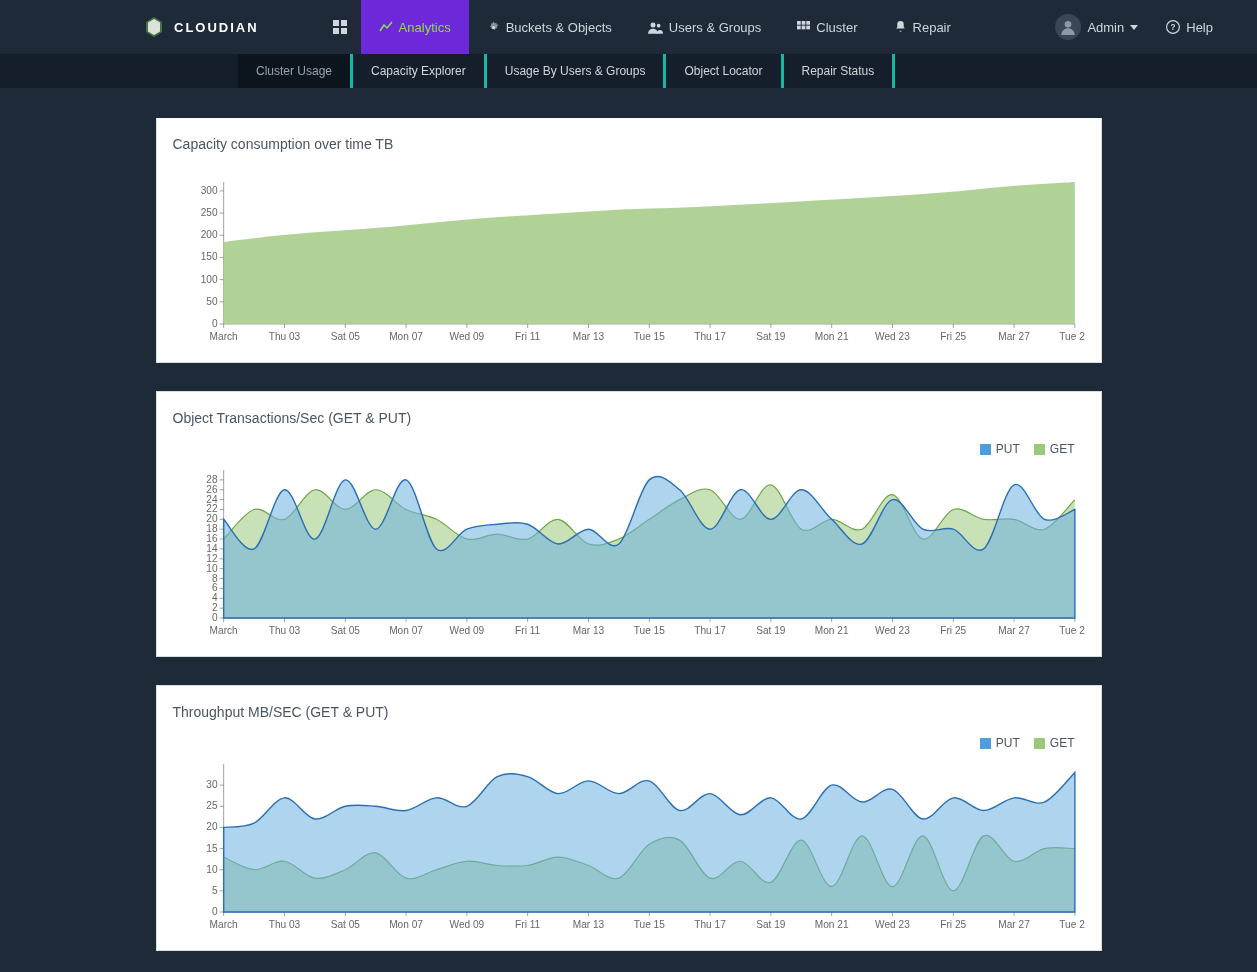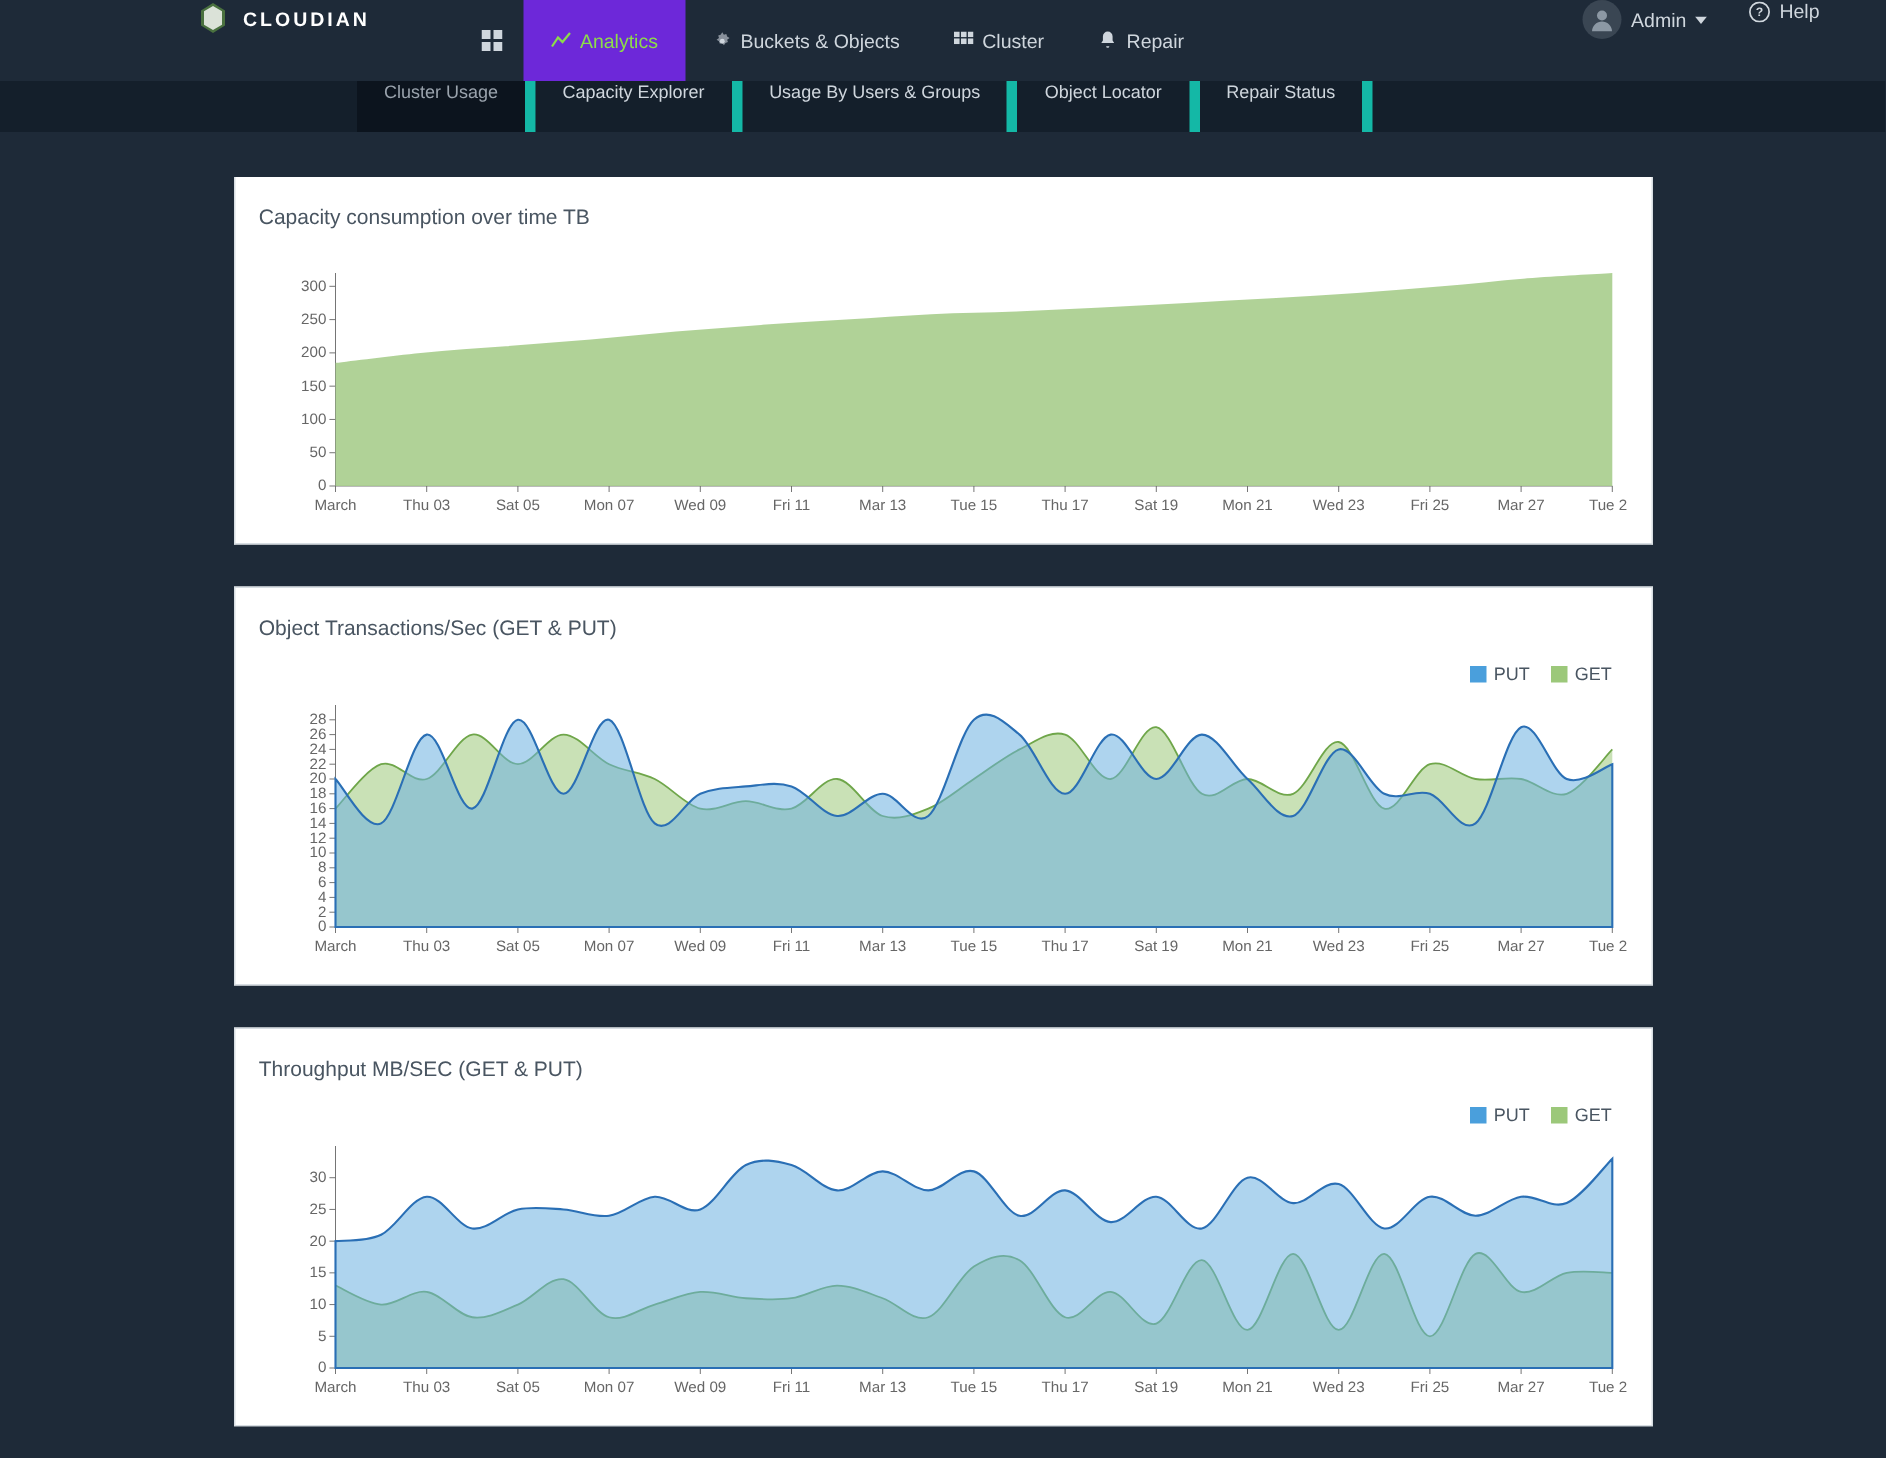--- a/index.html
+++ b/index.html
@@ -1,31 +1,31 @@
 <!DOCTYPE html>
 <html><head>
 <meta charset="utf-8">
 <style>
   * { box-sizing: border-box; margin: 0; padding: 0; }
   body { font-family: Arial, Helvetica, sans-serif; background: #1e2a38; color: #333; font-size: 13px; }
   
-  .topnav { background: #1e2a38; height: 54px; display: flex; align-items: flex-start; padding: 0 30px 0 0; }
+  .topnav { background: #1e2a38; height: 54px; display: flex; align-items: center; padding: 0 30px 0 12px; }
   .logo { display: flex; align-items: center; color: #fff; font-weight: bold; letter-spacing: 2px; padding: 0 20px 0 130px; }
   .logo svg { margin-right: 8px; }
   .nav-items { display: flex; height: 100%; margin-left: 40px; }
   .nav-item { display: flex; align-items: center; padding: 0 18px; color: #cfd6dd; cursor: pointer; font-size: 13px; gap: 6px; }
   .nav-item.active { background: #6d28d9; color: #8cdc4a; }
   .nav-item.home { padding: 0 14px; }
   .nav-spacer { flex: 1; }
   .nav-user { display: flex; align-items: center; color: #cfd6dd; gap: 6px; padding: 0 14px; cursor: pointer; }
   .nav-user .avatar { width: 26px; height: 26px; border-radius: 50%; background: #3a4653; display: flex; align-items: center; justify-content: center; }
   .nav-help { display: flex; align-items: center; color: #cfd6dd; gap: 6px; padding: 0 14px; cursor: pointer; }
   
   .subnav { background: #141f2b; height: 34px; display: flex; padding-left: 238px; }
-  .subnav-item { display: flex; padding: 0 18px; color: #cfd6dd; font-size: 12px; cursor: pointer; border-right: 7px solid #14b8a6; }
+  .subnav-item { display: flex; align-items: center; padding: 0 18px; color: #cfd6dd; font-size: 12px; cursor: pointer; border-right: 3px solid #14b8a6; }
   .subnav-item.active { background: #0c141e; color: #9aa3ad; }
   
   .content { max-width: 946px; margin: 30px auto 0; }
   .region-tabs { background: #e9edf0; display: flex; border-bottom: 1px solid #d7dde2; }
   .region-tab { padding: 14px 22px; color: #8c98a4; cursor: pointer; font-size: 13px; }
   .region-tab.active { background: #fff; color: #495561; }
   .panel { background: #fff; border: 1px solid #d7dde2; margin-top: 28px; padding: 18px 16px 10px; }
   .panel:first-of-type { margin-top: 10px; border-top: none; }
   .panel-title { color: #495561; font-size: 14px; margin-bottom: 10px; }
   .chart-wrap { position: relative; }
@@ -70,20 +70,29 @@
           <polyline fill="none" stroke="#8cdc4a" stroke-width="1.5" points="1,11 5,5 8,8 13,2"></polyline>
         </svg>
       <span>Analytics</span>
     </div>
     <div class="nav-item">
       <svg width="13" height="13" viewBox="0 0 24 24">
           <circle cx="12" cy="12" r="3" fill="#cfd6dd"></circle>
           <path fill="#cfd6dd" d="M12 1l2 3 3-1 1 3 3 2-3 2 1 3-3 1-2 3-2-3-3 1-1-3-3-2 3-2-1-3 3-1z" opacity="0.6"></path>
         </svg>
       <span>Buckets &amp; Objects</span>
+    </div>
+    <div class="nav-item">
+      <svg width="15" height="13" viewBox="0 0 24 20">
+          <circle cx="8" cy="6" r="4" fill="#cfd6dd"></circle>
+          <circle cx="17" cy="7" r="3" fill="#cfd6dd"></circle>
+          <path fill="#cfd6dd" d="M0 20c0-5 4-8 8-8s8 3 8 8z"></path>
+          <path fill="#cfd6dd" d="M14 20c0-4 2-6 5-6s5 2 5 6z"></path>
+        </svg>
+      <span>Users &amp; Groups</span>
     </div>
     <div class="nav-item">
       <svg width="13" height="13" viewBox="0 0 14 14">
           <rect fill="#cfd6dd" x="0" y="0" width="4" height="4"></rect>
           <rect fill="#cfd6dd" x="5" y="0" width="4" height="4"></rect>
           <rect fill="#cfd6dd" x="10" y="0" width="4" height="4"></rect>
           <rect fill="#cfd6dd" x="0" y="5" width="4" height="4"></rect>
           <rect fill="#cfd6dd" x="5" y="5" width="4" height="4"></rect>
           <rect fill="#cfd6dd" x="10" y="5" width="4" height="4"></rect>
         </svg>

